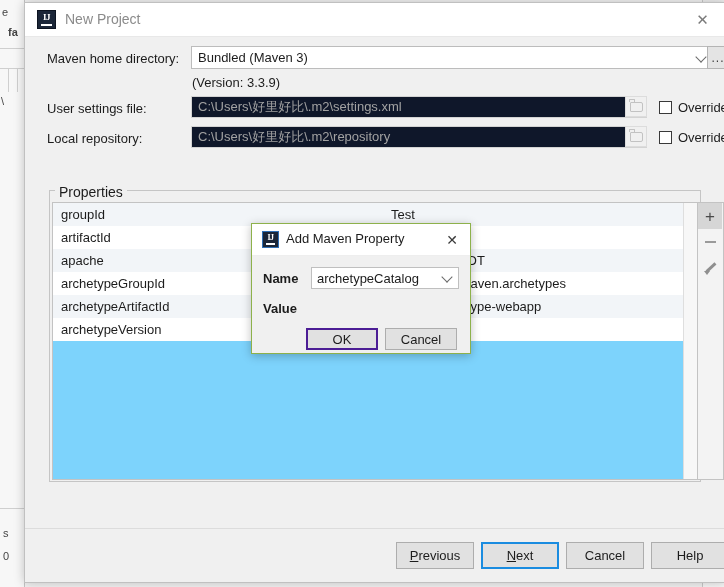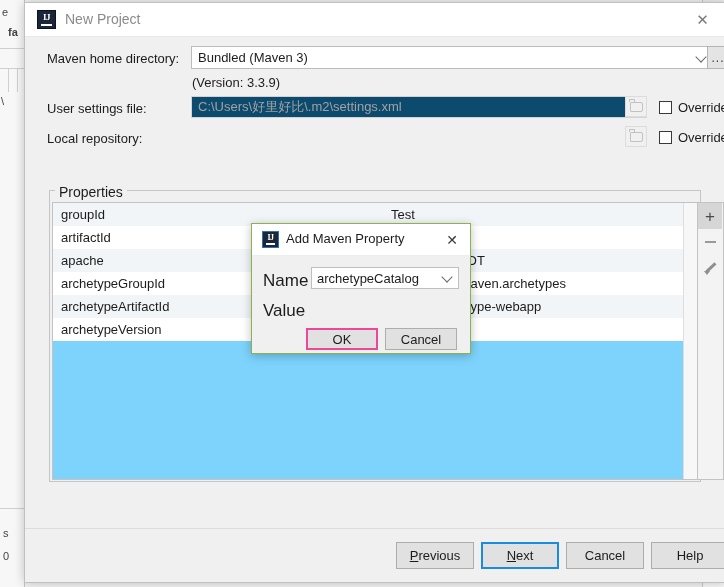--- a/index.html
+++ b/index.html
@@ -127,21 +127,21 @@
     background: #e4e4e4;
     border: 1px solid #b4b4b4;
     box-sizing: border-box;
     font-size: 12px; color: #3a3a3a;
     display: flex; align-items: center; justify-content: center;
     cursor: pointer;
     letter-spacing: 1px;
   }
   .readonly-field {
     position: absolute;
-    background: #0c4a6e;
+    background: #0f172a;
     border: 1px solid #d3d3d3;
     box-sizing: border-box;
     font-size: 13px; color: #a2a2a2;
     padding: 0 26px 0 6px;
     display: flex; align-items: center;
     overflow: hidden; white-space: nowrap;
   }
   .folder-btn {
     position: absolute;
     width: 22px; height: 21px;
@@ -340,21 +340,21 @@
   .dlg-close {
     position: absolute; right: 4px; top: 0;
     width: 28px; height: 31px;
     display: flex; align-items: center; justify-content: center;
     color: #3a3a3a; font-size: 14px;
     cursor: pointer;
   }
   .dlg-body { position: relative; height: 99px; }
   .dlg-lbl {
     position: absolute;
-    font-size: 17px; color: #1c1c1c;
+    font-size: 13px; color: #1c1c1c; font-weight: bold;
   }
   .dlg-combo {
     position: absolute;
     left: 59px;
     width: 148px; height: 22px;
     background: #ffffff;
     border: 1px solid #bfbfbf;
     box-sizing: border-box;
     font-size: 13px; color: #1c1c1c;
     padding: 0 20px 0 5px;
@@ -382,21 +382,21 @@
   .dlg-btn {
     position: absolute;
     width: 72px; height: 22px;
     background: #e1e1e1;
     border: 1px solid #adadad;
     box-sizing: border-box;
     font-size: 13px; color: #1c1c1c;
     display: flex; align-items: center; justify-content: center;
     cursor: pointer;
   }
-  .dlg-btn.focused { border: 2px solid #ec4899; text-align: right; }
+  .dlg-btn.focused { border: 2px solid #4c1d95; text-align: right; }
 </style>
 </head>
 <body>
 
 <div id="root">
 
   <div class="bg-layer">
     <div class="bg-left-panel"></div>
     <div class="bg-frag" style="left:2px; top:6px;">e</div>
     <div class="bg-frag" style="left:8px; top:26px; font-weight:bold;">fa</div>
@@ -455,20 +455,21 @@
       <div class="readonly-field" style="left:166px; top:59px; width:456px; height:22px;">C:\Users\好里好比\.m2\settings.xml</div>
       <div class="folder-btn" style="left:600px; top:59px;">
         <span class="folder-ico"></span>
       </div>
       <div class="cb-wrap" style="left:634px; top:63px;">
         <span class="cb-box"></span>
         <span class="cb-label">Override</span>
       </div>
 
       <div class="lbl" style="left:22px; top:94px;">Local repository:</div>
+      <div class="readonly-field" style="left:166px; top:89px; width:456px; height:22px;">C:\Users\好里好比\.m2\repository</div>
       <div class="folder-btn" style="left:600px; top:89px;">
         <span class="folder-ico"></span>
       </div>
       <div class="cb-wrap" style="left:634px; top:93px;">
         <span class="cb-box"></span>
         <span class="cb-label">Override</span>
       </div>
 
       <div class="group"></div>
       <div class="group-title">Properties</div>

